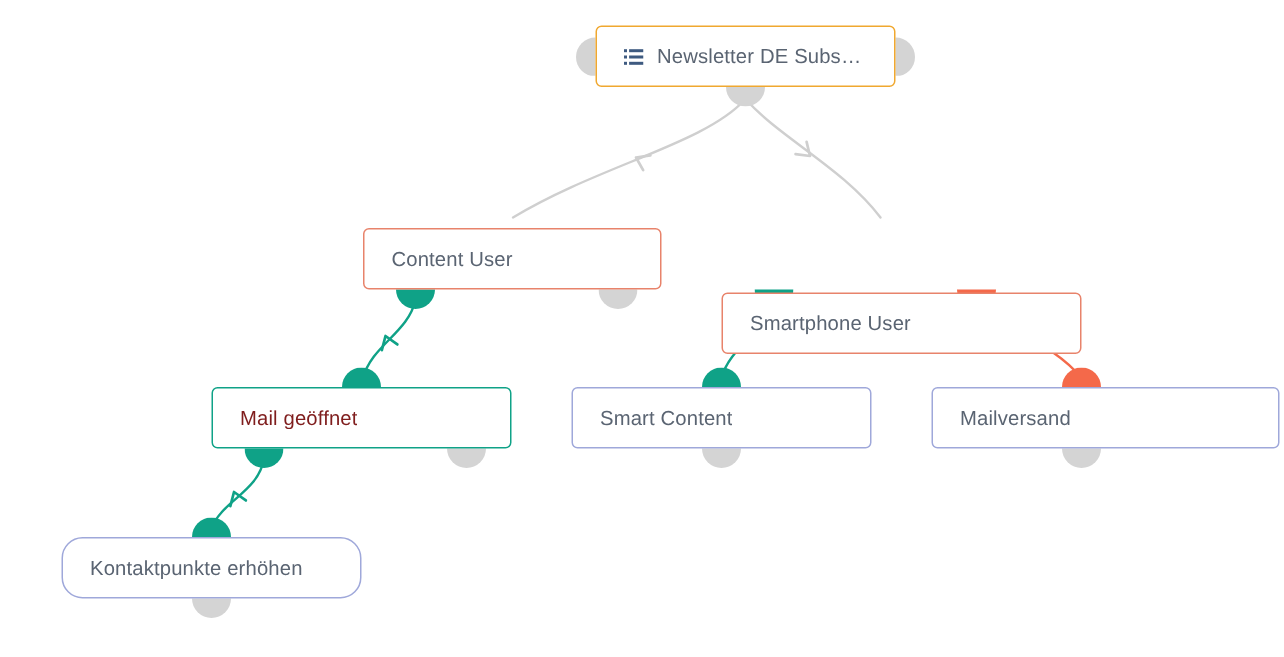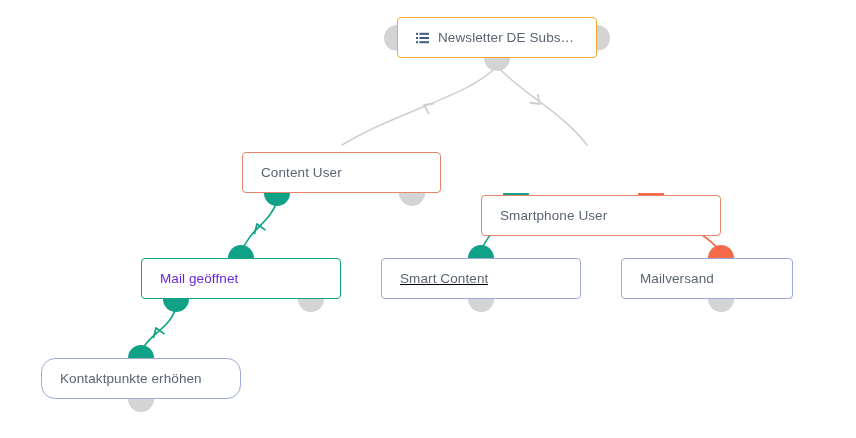--- a/index.html
+++ b/index.html
@@ -148,33 +148,33 @@
       <div class="node" style="left: 481px; top: 152px; width: 240px; height: 41px; border-color: rgb(232, 131, 107); margin-top: 43px;">
         <div class="node-inner">
           <div class="node-label" style="color: rgb(90, 100, 114);">Smartphone User</div>
         </div>
       </div>
       <div class="port teal top" style="left: 228px; top: 245px;"></div>
       <div class="port teal bottom" style="left: 163px; top: 286px;"></div>
       <div class="port gray bottom" style="left: 298px; top: 286px;"></div>
       <div class="node" style="left: 141px; top: 258px; width: 200px; height: 41px; border-color: rgb(15, 162, 135);">
         <div class="node-inner">
-          <div class="node-label" style="color: #6d28d9;">Mail geöffnet</div>
+          <div class="node-label" style="color: #7f1d1d;">Mail geöffnet</div>
         </div>
       </div>
       <div class="port teal top" style="left: 468px; top: 245px;"></div>
       <div class="port gray bottom" style="left: 468px; top: 286px;"></div>
-      <div class="node" style="left: 381px; top: 258px; width: 200px; height: 41px; border-color: rgb(159, 168, 218); text-decoration: underline;">
+      <div class="node" style="left: 381px; top: 258px; width: 200px; height: 41px; border-color: rgb(159, 168, 218);">
         <div class="node-inner">
           <div class="node-label" style="color: rgb(90, 100, 114);">Smart Content</div>
         </div>
       </div>
       <div class="port red top" style="left: 708px; top: 245px;"></div>
       <div class="port gray bottom" style="left: 708px; top: 286px;"></div>
-      <div class="node" style="left: 621px; top: 258px; width: 172px; height: 41px; border-color: rgb(159, 168, 218);">
+      <div class="node" style="left: 621px; top: 258px; width: 232px; height: 41px; border-color: rgb(159, 168, 218);">
         <div class="node-inner">
           <div class="node-label" style="color: rgb(90, 100, 114);">Mailversand</div>
         </div>
       </div>
       <div class="port teal top" style="left: 128px; top: 345px;"></div>
       <div class="port gray bottom" style="left: 128px; top: 386px;"></div>
       <div class="node" style="left: 41px; top: 358px; width: 200px; height: 41px; border-color: rgb(159, 168, 218); border-radius: 14px;">
         <div class="node-inner">
           <div class="node-label" style="color: rgb(90, 100, 114);">Kontaktpunkte erhöhen</div>
         </div>

